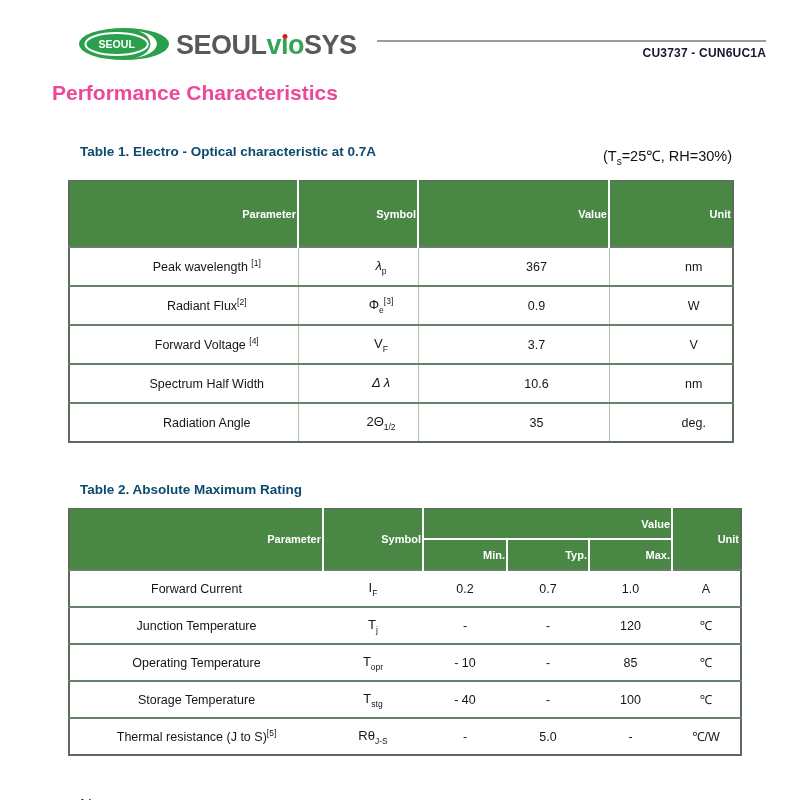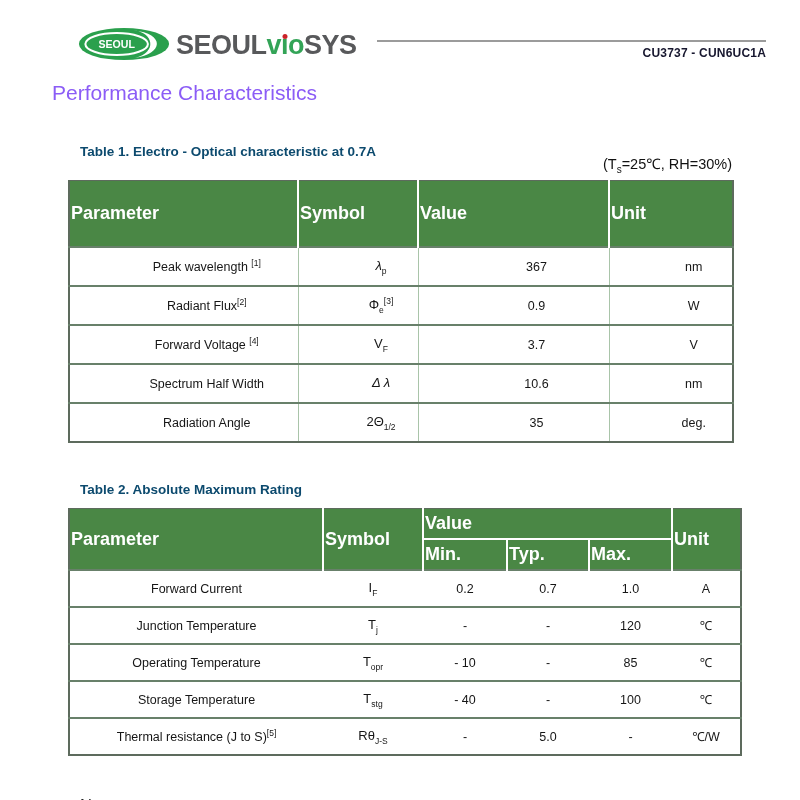--- a/index.html
+++ b/index.html
@@ -19,35 +19,35 @@
   .brand-vio{color:#33a457;display:inline-flex;align-items:flex-end;}
   .i-wrap{position:relative;display:inline-block;}
   .i-wrap::before{
     content:"";position:absolute;top:4px;left:50%;transform:translateX(-50%);
     width:5px;height:5px;border-radius:50%;background:#cc2229;
   }
   .hdr-rule{position:absolute;left:377px;top:40px;width:389px;height:2px;background:#9b9b9b;}
   .partno{position:absolute;right:34px;top:46px;font-size:12px;font-weight:bold;color:#16162e;letter-spacing:0.2px;}
 
   
-  .page-title{position:absolute;left:52px;top:81px;font-size:21px;font-weight:normal;color:#8b5cf6;}
+  .page-title{position:absolute;left:52px;top:81px;font-size:21px;font-weight:bold;color:#ec4899;}
   .t-caption{position:absolute;left:80px;font-size:13.5px;font-weight:bold;color:#0c4a6e;}
   .t1-caption{top:144px;}
   .t2-caption{top:482px;}
-  .t1-cond{position:absolute;right:68px;top:153px;font-size:14.5px;color:#111;}
+  .t1-cond{position:absolute;right:68px;top:145px;font-size:14.5px;color:#111;}
   .t1-cond sub{font-size:10px;}
 
   
   table{border-collapse:collapse;table-layout:fixed;}
   .dtable{position:absolute;left:68px;border:2px solid #5d6b5d;border-top:1px solid #5d6b5d;}
   .t1{top:180px;width:664px;}
   .t2{top:508px;width:672px;}
   th{
-    background:#4a8745;color:#ffffff;font-size:18px;font-weight:bold;
-    border-left:2px solid #ffffff;text-align:left;
+    background:#4a8745;color:#ffffff;font-size:11px;font-weight:bold;
+    border-left:2px solid #ffffff;text-align:right;
   }
   th.first{border-left:none;}
   .t1 th{height:63px;}
   .t2 tr.hr1 th{height:27px;}
   .t2 tr.hr2 th{height:27px;border-top:2px solid #ffffff;}
   td{
     height:35px;text-align:center;font-size:12.5px;color:#161616;
     border-top:2px solid #68806a;background:#fff;vertical-align:middle;
   }
   .t1 td{border-left:1px solid #a9c4a9;height:35px;padding-left:47px;}

